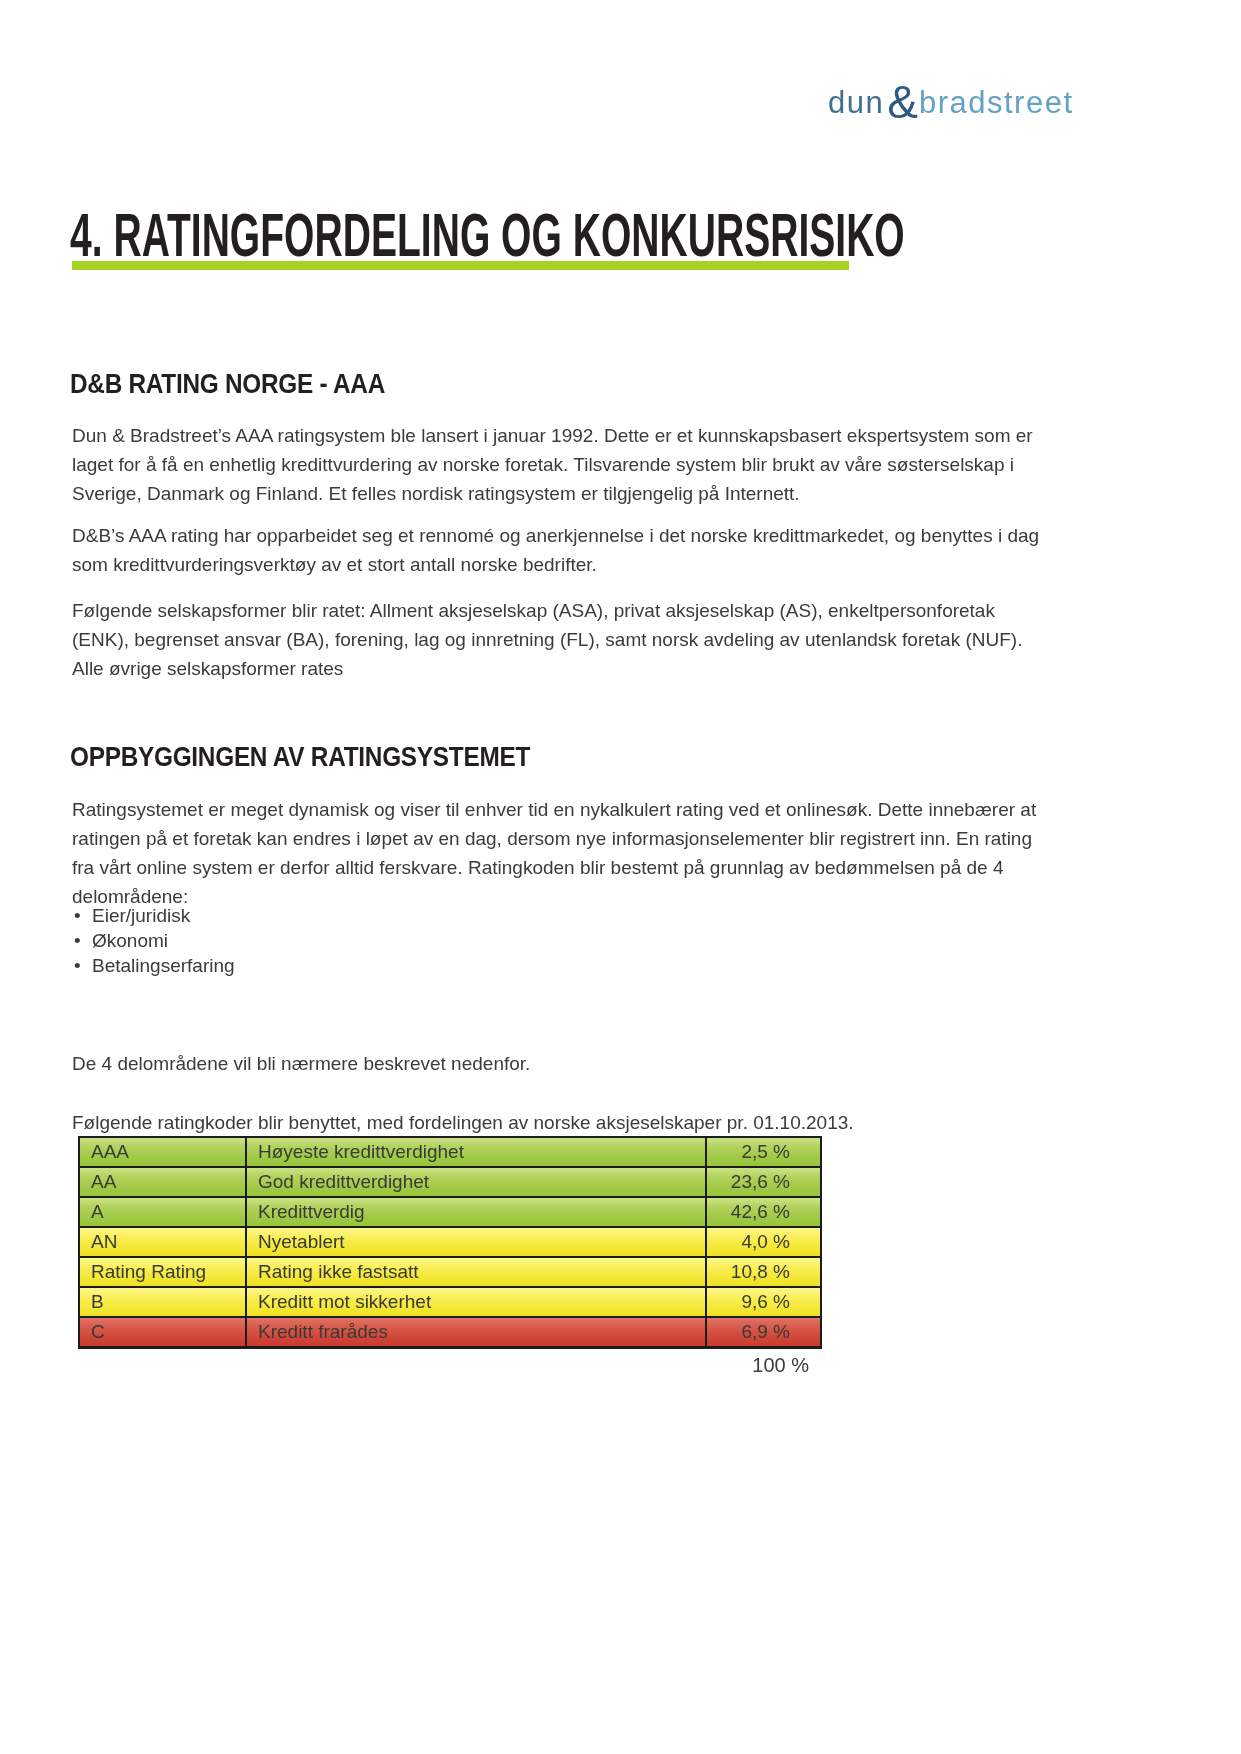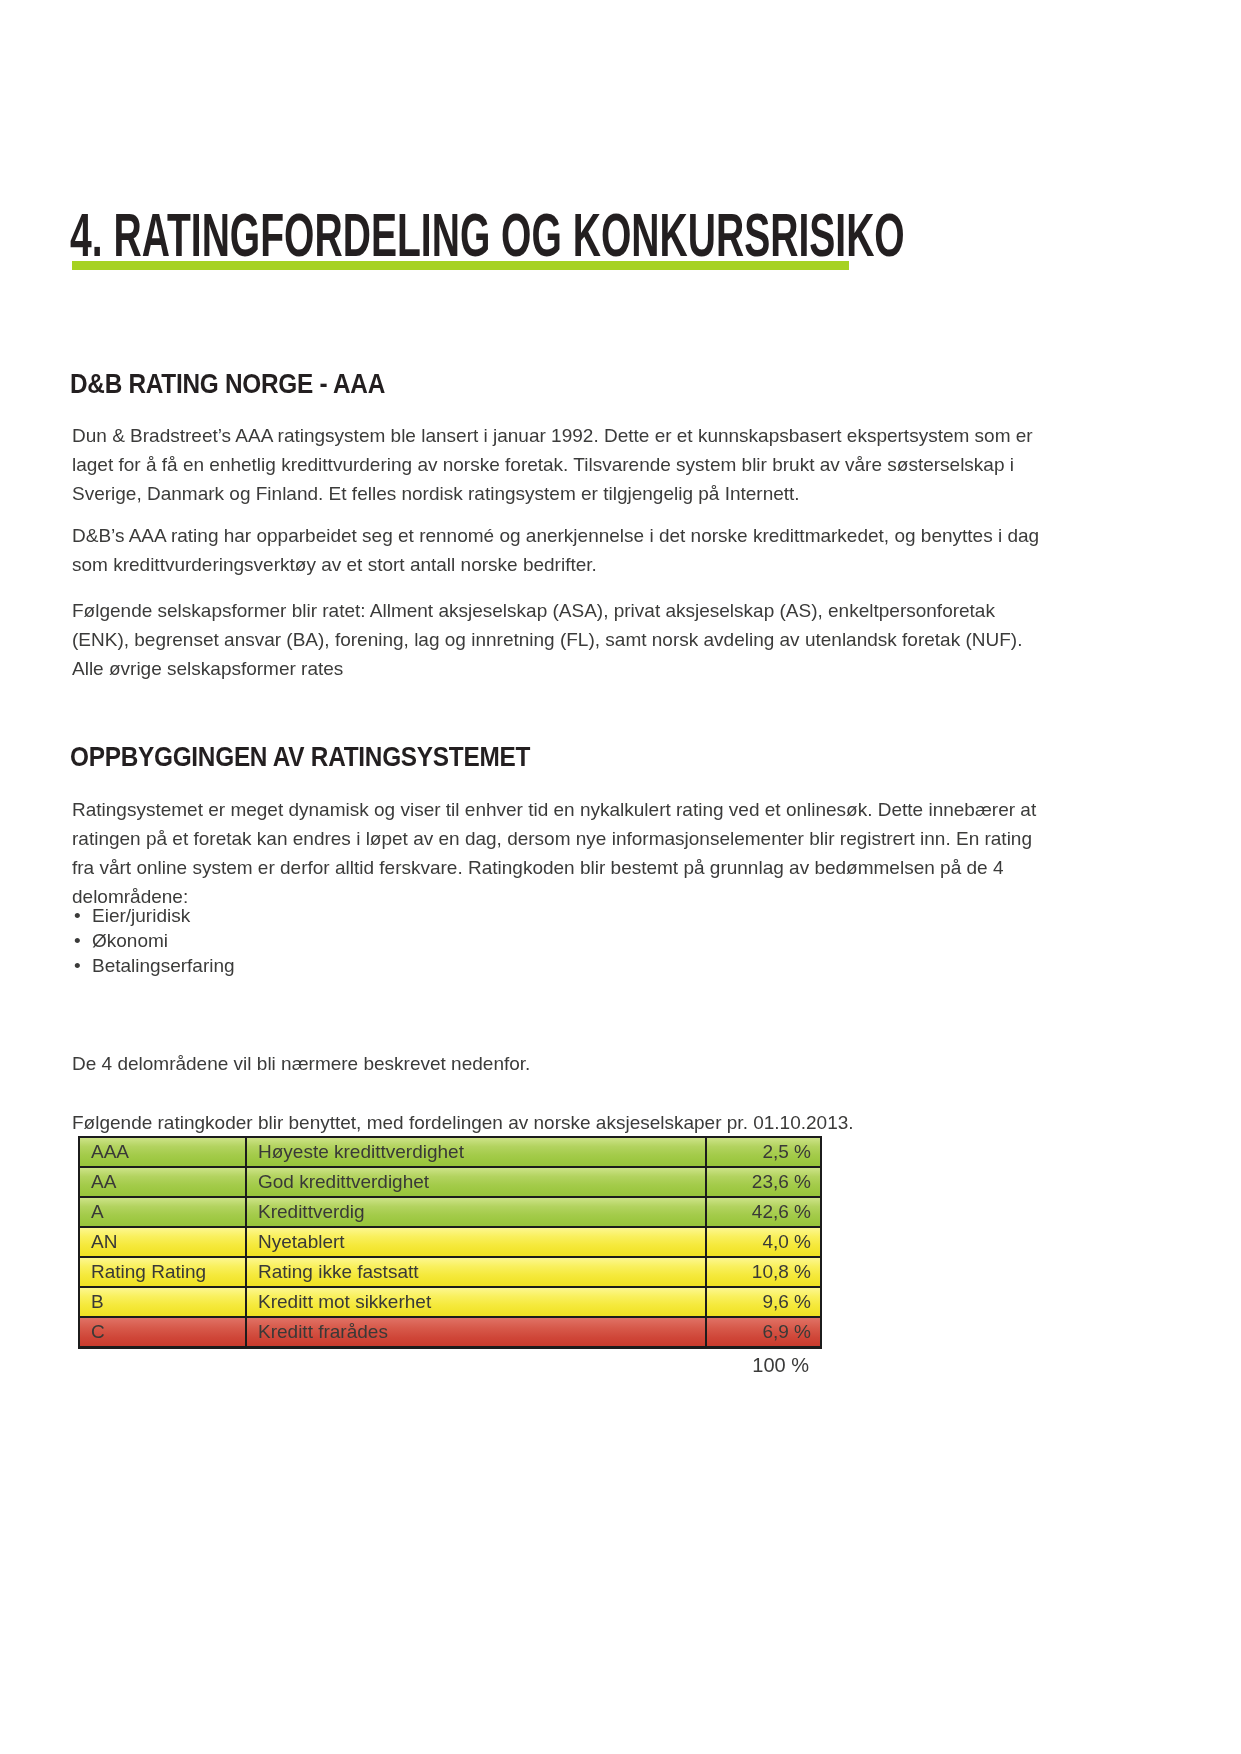--- a/index.html
+++ b/index.html
@@ -142,21 +142,21 @@
     box-sizing: border-box;
     display: flex;
     align-items: center;
     font-size: 19px;
     color: #393937;
     overflow: hidden;
     white-space: nowrap;
   }
   .cell-code { width: 165px; padding-left: 11px; }
   .cell-desc { flex: 1; border-left: 2px solid #1c1c1c; padding-left: 11px; }
-  .cell-pct  { width: 115px; border-left: 2px solid #1c1c1c; justify-content: flex-end; padding-right: 9px; }
+  .cell-pct  { width: 115px; border-left: 2px solid #1c1c1c; justify-content: flex-end; padding-right: 30px; }
   .row-green  { background: linear-gradient(180deg, #cde387 0%, #b3d360 30%, #a3cb49 62%, #97c43a 100%); }
   .row-yellow { background: linear-gradient(180deg, #fdf78f 0%, #f9f05e 30%, #f5e93b 62%, #f0e122 100%); }
   .row-red    { background: linear-gradient(180deg, #e07265 0%, #d75a4b 35%, #cf4638 70%, #c93b2d 100%); }
 
   .table-total {
     position: absolute;
     left: 78px;
     top: 1354px;
     width: 744px;
     box-sizing: border-box;
@@ -174,20 +174,25 @@
     font-size: 20px;
     color: #3b3b3a;
     white-space: nowrap;
   }
 </style>
 </head>
 <body>
 
 <div class="page">
 
+  <div class="logo">
+    <span class="word1">dun</span>
+    <span class="amp">&amp;</span>
+    <span class="word2">bradstreet</span>
+  </div>
 
   <h1 class="page-title"><span class="condensed">4. RATINGFORDELING OG KONKURSRISIKO</span></h1>
   <div class="title-rule"></div>
 
   <h2 class="h2 h2-1"><span class="condensed">D&amp;B RATING NORGE - AAA</span></h2>
 
   <p class="para p1">Dun &amp; Bradstreet’s AAA ratingsystem ble lansert i januar 1992. Dette er et kunnskapsbasert ekspertsystem som er laget for å få en enhetlig kredittvurdering av norske foretak. Tilsvarende system blir brukt av våre søsterselskap i Sverige, Danmark og Finland. Et felles nordisk ratingsystem er tilgjengelig på Internett.</p>
   <p class="para p2">D&amp;B’s AAA rating har opparbeidet seg et rennomé og anerkjennelse i det norske kredittmarkedet, og benyttes i dag som kredittvurderingsverktøy av et stort antall norske bedrifter.</p>
   <p class="para p3">Følgende selskapsformer blir ratet: Allment aksjeselskap (ASA), privat aksjeselskap (AS), enkeltpersonforetak (ENK), begrenset ansvar (BA), forening, lag og innretning (FL), samt norsk avdeling av utenlandsk foretak (NUF). Alle øvrige selskapsformer rates</p>
 

